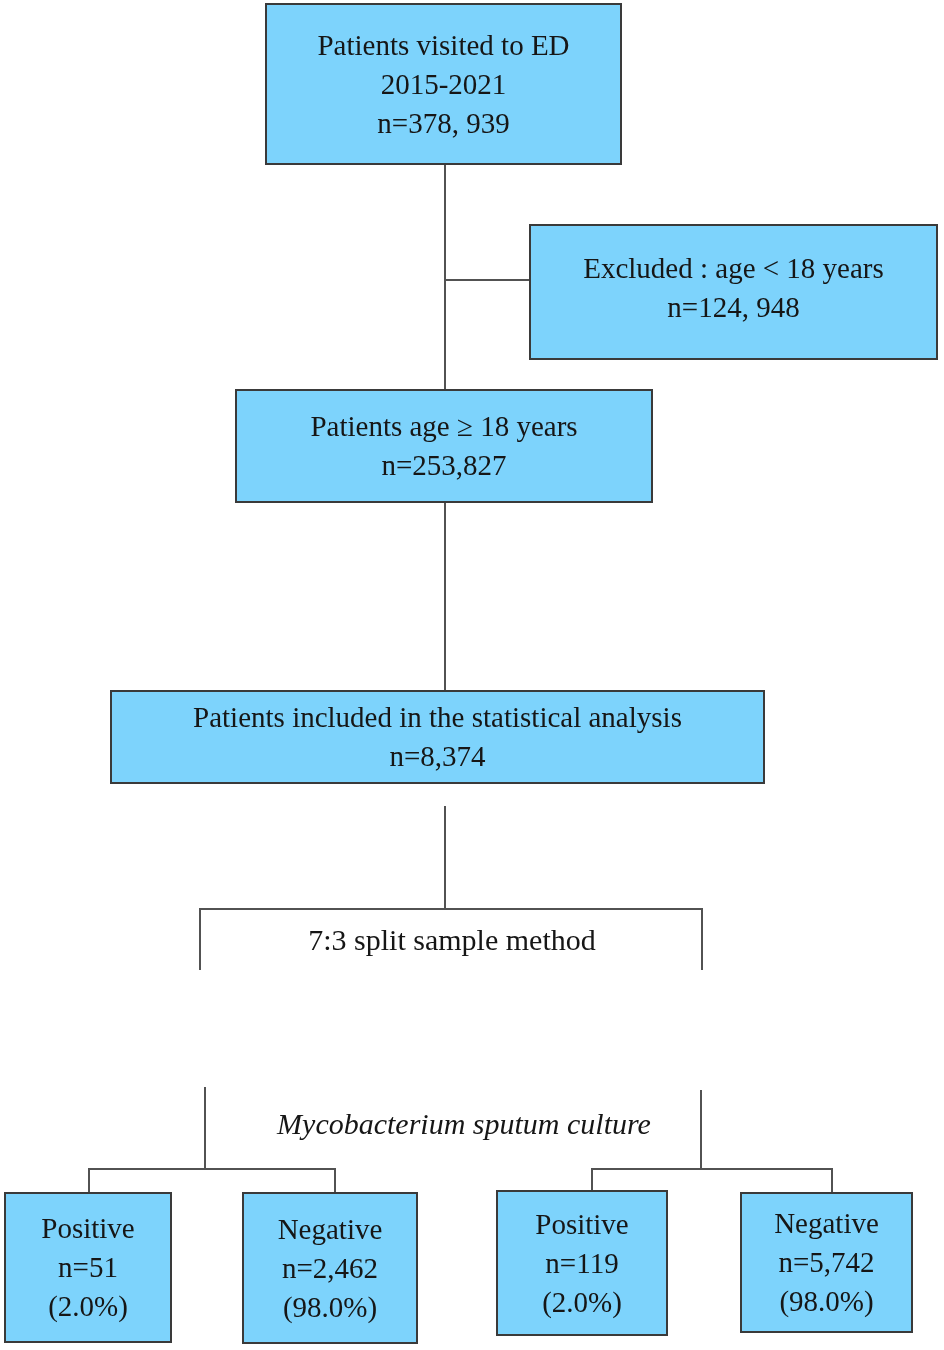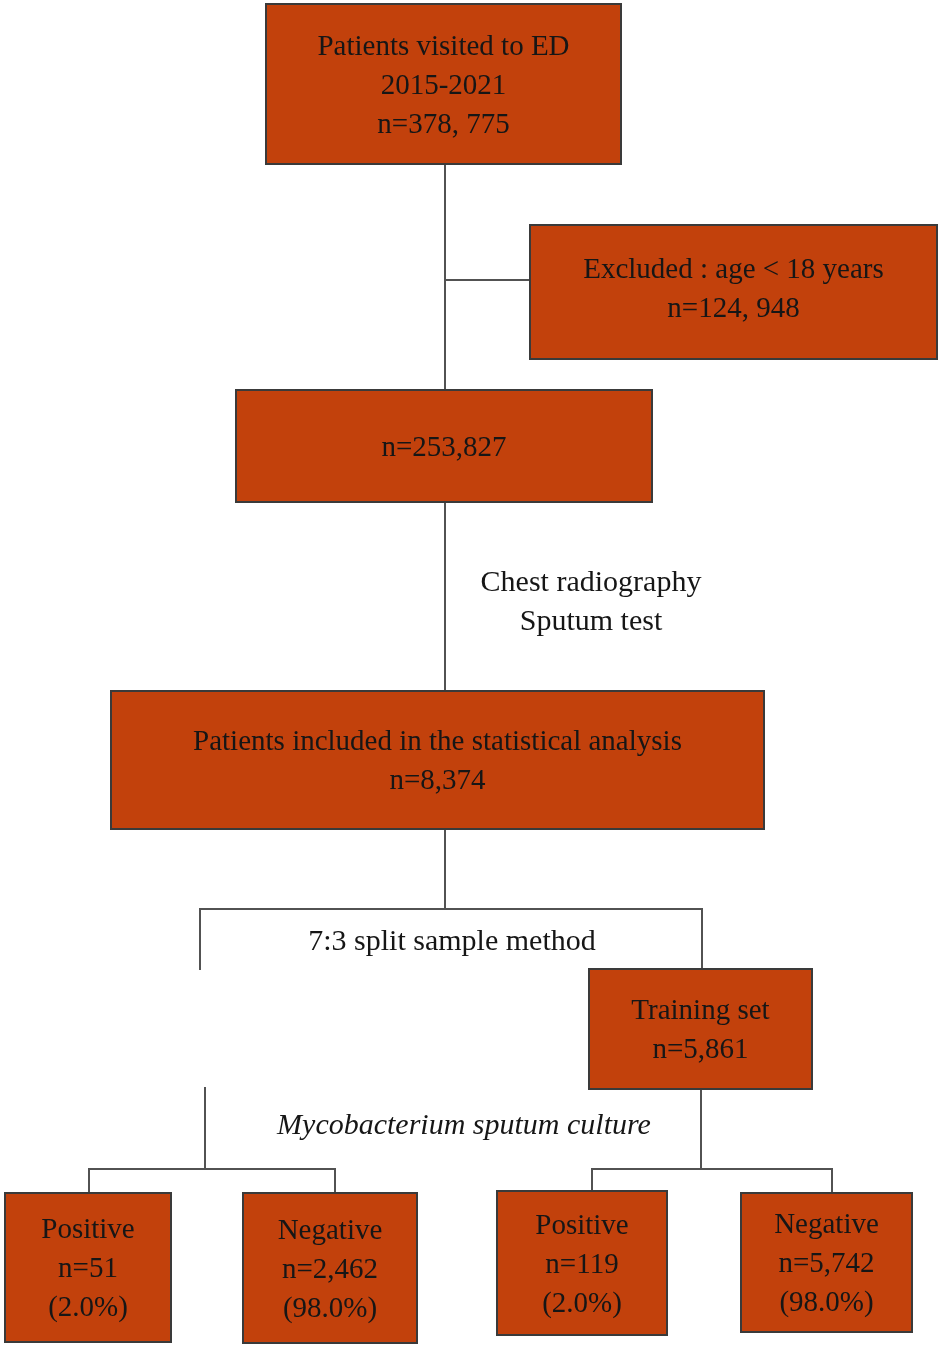--- a/index.html
+++ b/index.html
@@ -12,21 +12,21 @@
   .diagram {
     position: relative;
     width: 944px; height: 1350px;
     background: #ffffff;
     overflow: hidden;
   }
   .box {
     position: absolute;
     box-sizing: border-box;
     border: 2px solid #3a3a3a;
-    background: #c2410c;
+    background: #7dd3fc;
     display: flex;
     flex-direction: column;
     align-items: center;
     justify-content: center;
     text-align: center;
     font-size: 29px;
     line-height: 39px;
     white-space: nowrap;
   }
   .line { position: absolute; background: #525252; }
@@ -57,49 +57,42 @@
   <div class="line v" style="left:88px; top:1168px; height:26px;"></div>
   <div class="line v" style="left:334px; top:1168px; height:26px;"></div>
   <div class="line v" style="left:700px; top:1090px; height:80px;"></div>
   <div class="line h" style="left:591px; top:1168px; width:242px;"></div>
   <div class="line v" style="left:591px; top:1168px; height:24px;"></div>
   <div class="line v" style="left:831px; top:1168px; height:26px;"></div>
 
   <div class="box" style="left:265px; top:3px; width:357px; height:162px;">
     <div>Patients visited to ED</div>
     <div>2015-2021</div>
-    <div>n=378, 775</div>
+    <div>n=378, 939</div>
   </div>
 
   <div class="box" style="left:529px; top:224px; width:409px; height:136px; padding-bottom:8px;">
     <div>Excluded : age &lt; 18 years</div>
     <div>n=124, 948</div>
   </div>
 
   <div class="box" style="left:235px; top:389px; width:418px; height:114px;">
+    <div>Patients age ≥ 18 years</div>
     <div>n=253,827</div>
   </div>
 
-  <div class="flabel" style="left:441px; top:561px; width:300px;">
-    <div>Chest radiography</div>
-    <div>Sputum test</div>
-  </div>
 
-  <div class="box" style="left:110px; top:690px; width:655px; height:140px;align-items:center;">
+  <div class="box" style="left:110px; top:690px; width:655px; height:94px;align-items:center;">
     <div>Patients included in the statistical analysis</div>
     <div>n=8,374</div>
   </div>
 
   <div class="flabel" style="left:252px; top:920px; width:400px;">7:3 split sample method</div>
 
 
-  <div class="box" style="left:588px; top:968px; width:225px; height:122px;">
-    <div>Training set</div>
-    <div>n=5,861</div>
-  </div>
 
   <div class="flabel" style="left:214px; top:1104px; width:500px;font-style:italic;">Mycobacterium sputum culture</div>
 
   <div class="box" style="left:4px; top:1192px; width:168px; height:151px;">
     <div>Positive</div>
     <div>n=51</div>
     <div>(2.0%)</div>
   </div>
 
   <div class="box" style="left:242px; top:1192px; width:176px; height:152px;">

